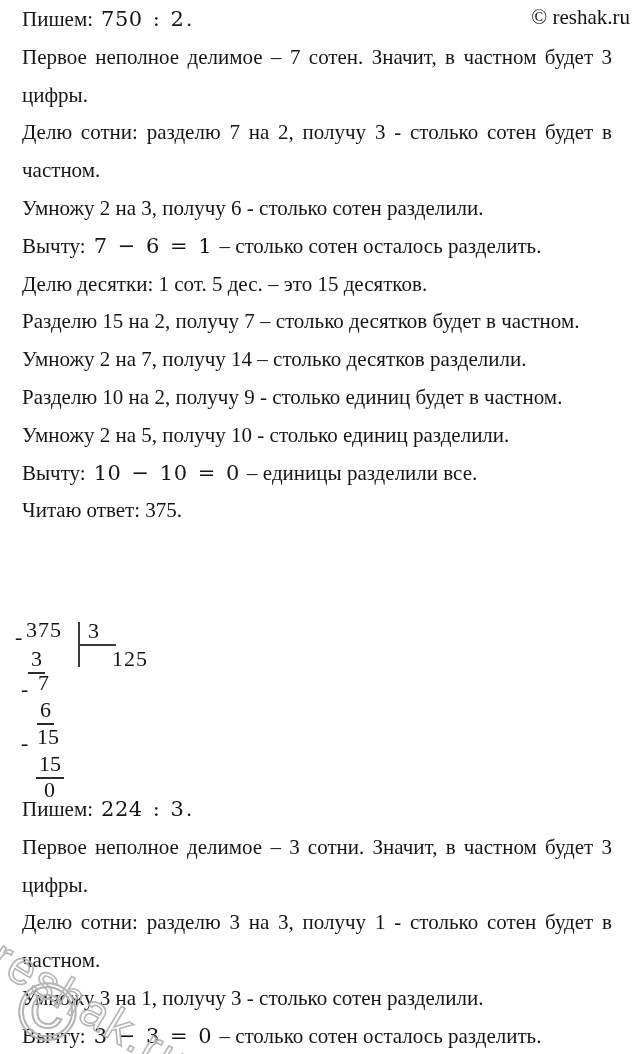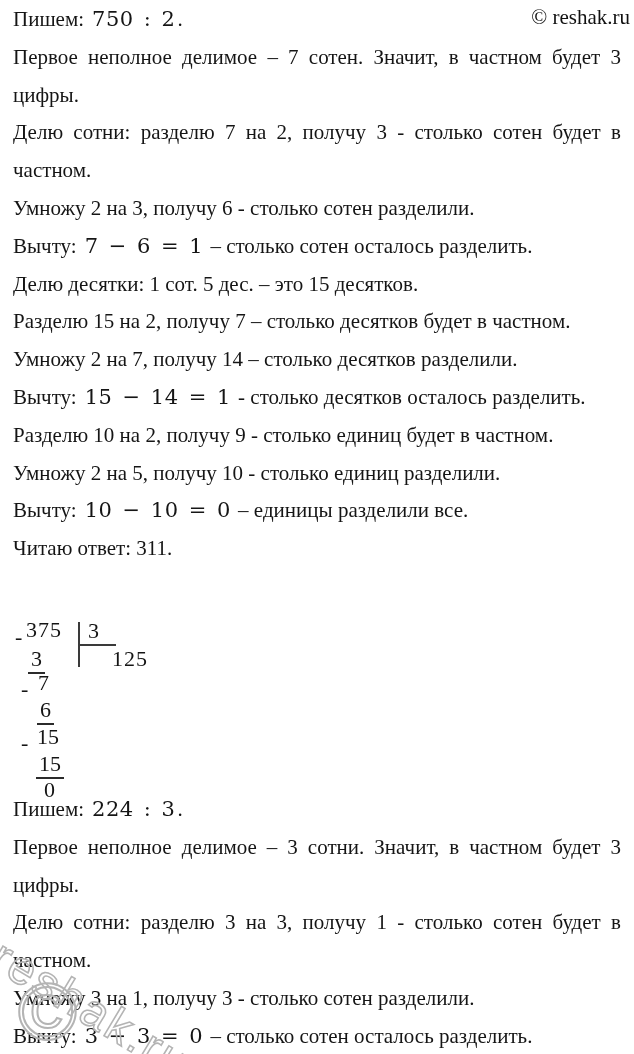--- a/index.html
+++ b/index.html
@@ -8,21 +8,21 @@
     width:634px;height:1054px;
     background:#ffffff;
     overflow:hidden;
     font-family:"Liberation Serif", serif;
     color:#151515;
   }
   .copyright{
     position:absolute;top:5px;right:4px;
     font-size:21px;color:#111;
   }
-  .text-block{position:absolute;left:0;width:634px;padding:0 13px;box-sizing:border-box;}
+  .text-block{position:absolute;left:0;width:634px;padding:0 22px;box-sizing:border-box;}
   .text-top{top:1px;}
   .text-bottom{top:791px;}
   .text-block p{
     margin:0;
     text-align:justify;
     font-size:21px;
     line-height:37.8px;
     color:#151515;
   }
   .formula{
@@ -84,25 +84,24 @@
 
   <div class="text-block text-top">
       <p><span>Пишем:</span><span class="formula">750 : 2</span><span>.</span></p>
       <p><span>Первое неполное делимое – 7 сотен. Значит, в частном будет 3 цифры.</span></p>
       <p><span>Делю сотни: разделю 7 на 2, получу 3 - столько сотен будет в частном.</span></p>
       <p><span>Умножу 2 на 3, получу 6 - столько сотен разделили.</span></p>
       <p><span>Вычту:</span><span class="formula">7 − 6 = 1</span><span> – столько сотен осталось разделить.</span></p>
       <p><span>Делю десятки: 1 сот. 5 дес. – это 15 десятков.</span></p>
       <p><span>Разделю 15 на 2, получу 7 – столько десятков будет в частном.</span></p>
       <p><span>Умножу 2 на 7, получу 14 – столько десятков разделили.</span></p>
-      <p><span>Вычту:</span><span class="formula">15 − 14 = 1</span><span> - столько десятков осталось разделить.</span></p>
       <p><span>Разделю 10 на 2, получу 9 - столько единиц будет в частном.</span></p>
       <p><span>Умножу 2 на 5, получу 10 - столько единиц разделили.</span></p>
       <p><span>Вычту:</span><span class="formula">10 − 10 = 0</span><span> – единицы разделили все.</span></p>
-      <p><span>Читаю ответ: 311.</span></p>
+      <p><span>Читаю ответ: 375.</span></p>
     </div>
 
   <div class="division">
     <span class="d-minus d-m-top">-</span>
     <span class="d-num d-dividend">375</span>
     <div class="d-vline"></div>
     <div class="d-hline"></div>
     <span class="d-num d-divisor">3</span>
     <span class="d-num d-quotient">125</span>
   <span class="d-num d-s0 u">3</span>

